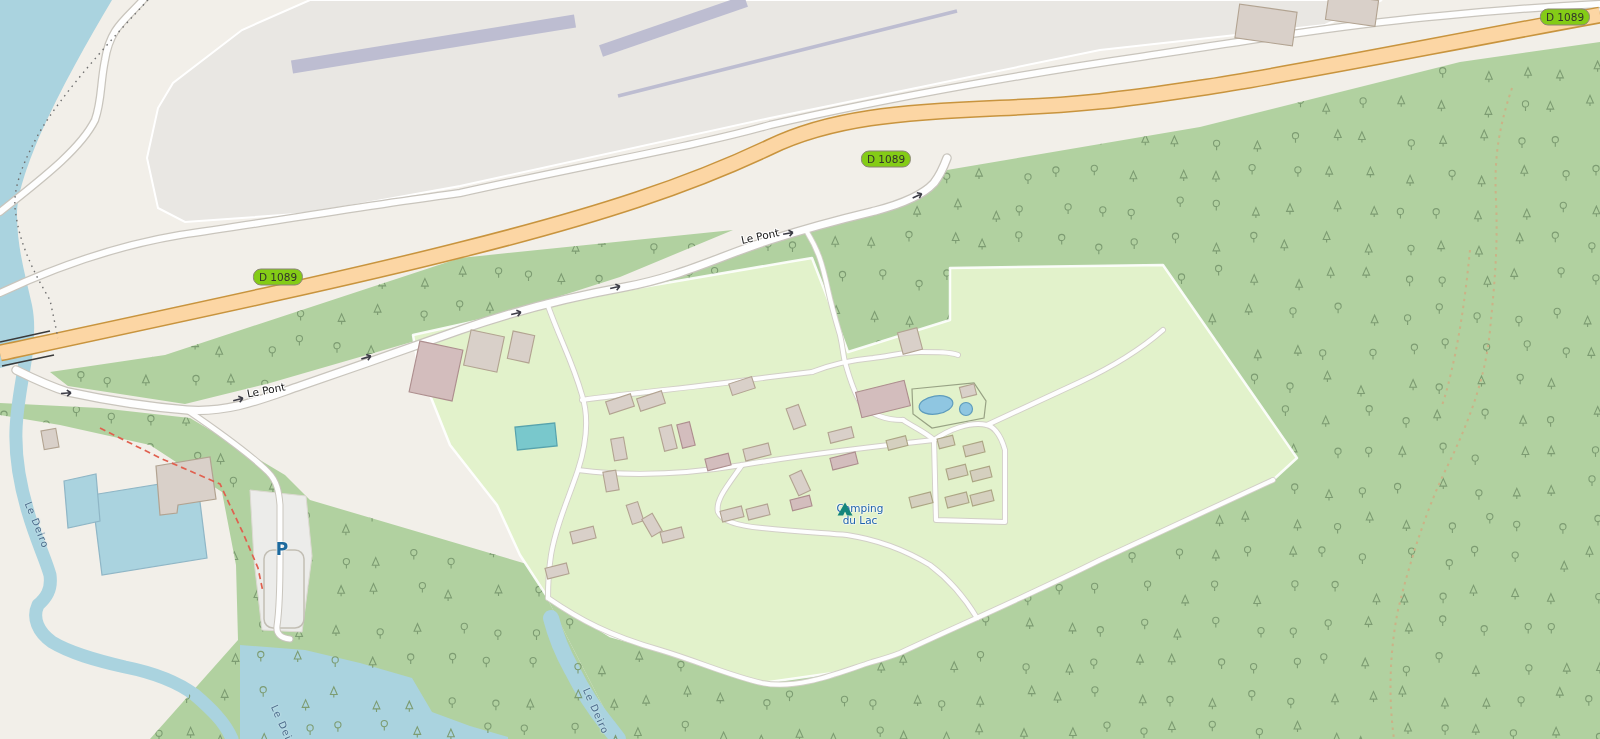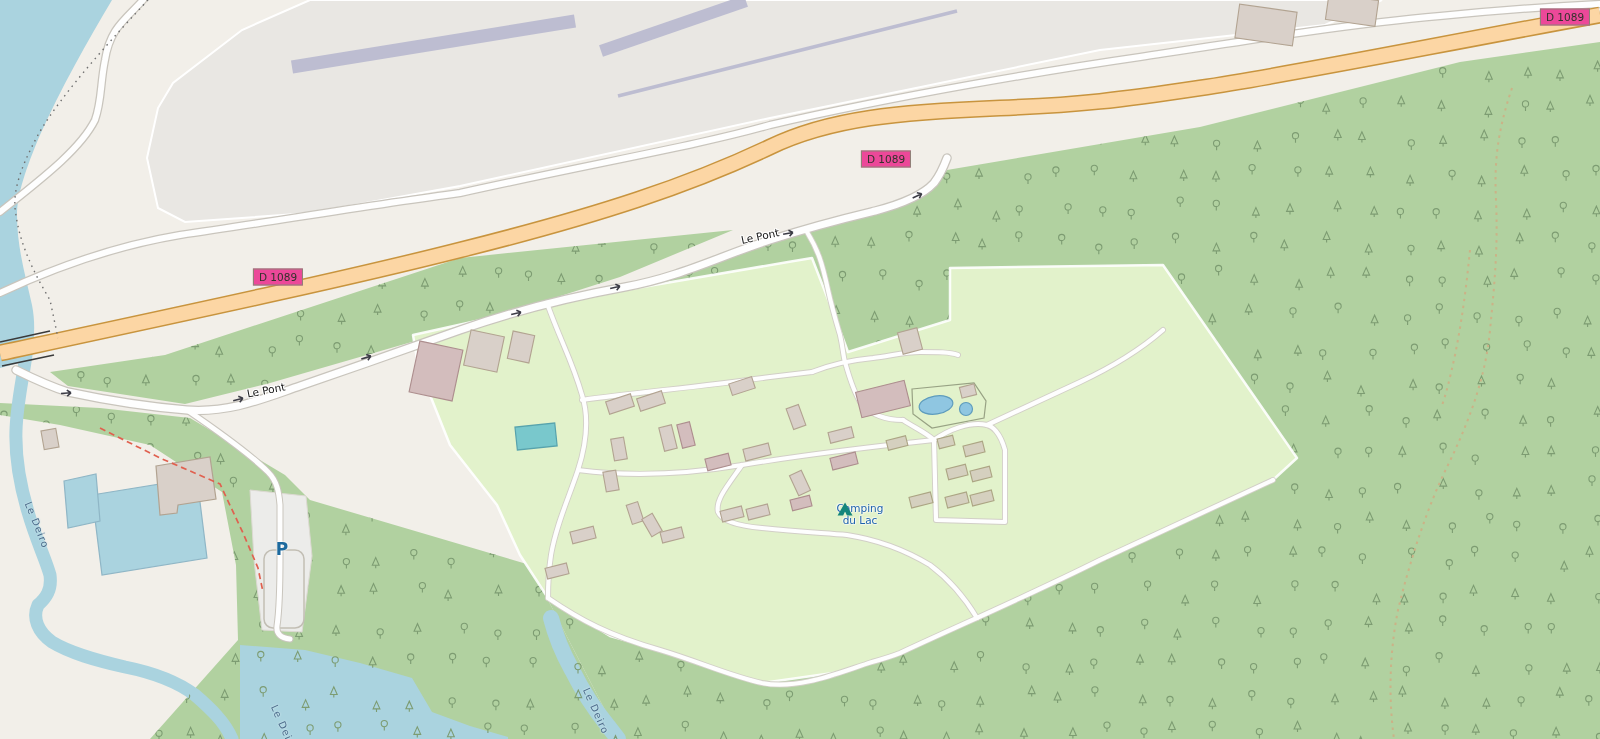--- a/index.html
+++ b/index.html
@@ -5,21 +5,21 @@
   html,body{margin:0;padding:0;background:#ddd;}
   .map-viewport{
     position:relative;width:1600px;height:739px;overflow:hidden;
     font-family:"DejaVu Sans", sans-serif;
     background:var(--land,#f2efe9);
     user-select:none;
   }
   .map-viewport svg{position:absolute;left:0;top:0;}
   .map-label{position:absolute;transform:translate(-50%,-50%);white-space:nowrap;pointer-events:none;}
   .shield{
-    background:#ec4899;border:1px solid #8a8475;border-radius:0;
+    background:#84cc16;border:1px solid #8a8475;border-radius:8px;
     font-size:10.5px;color:#32322b;padding:0px 5px 1px 5px;line-height:14px;
   }
   .roadname{
     font-size:10.5px;color:#141414;
     text-shadow:0 0 2px #fff,0 0 2px #fff,1px 1px 0 #fff,-1px -1px 0 #fff,1px -1px 0 #fff,-1px 1px 0 #fff;
   }
   .watername{
     font-size:10px;color:var(--water_label,#4a6b8a);letter-spacing:1px;
     text-shadow:0 0 2px #cfe6ee,0 0 2px #cfe6ee;
   }

